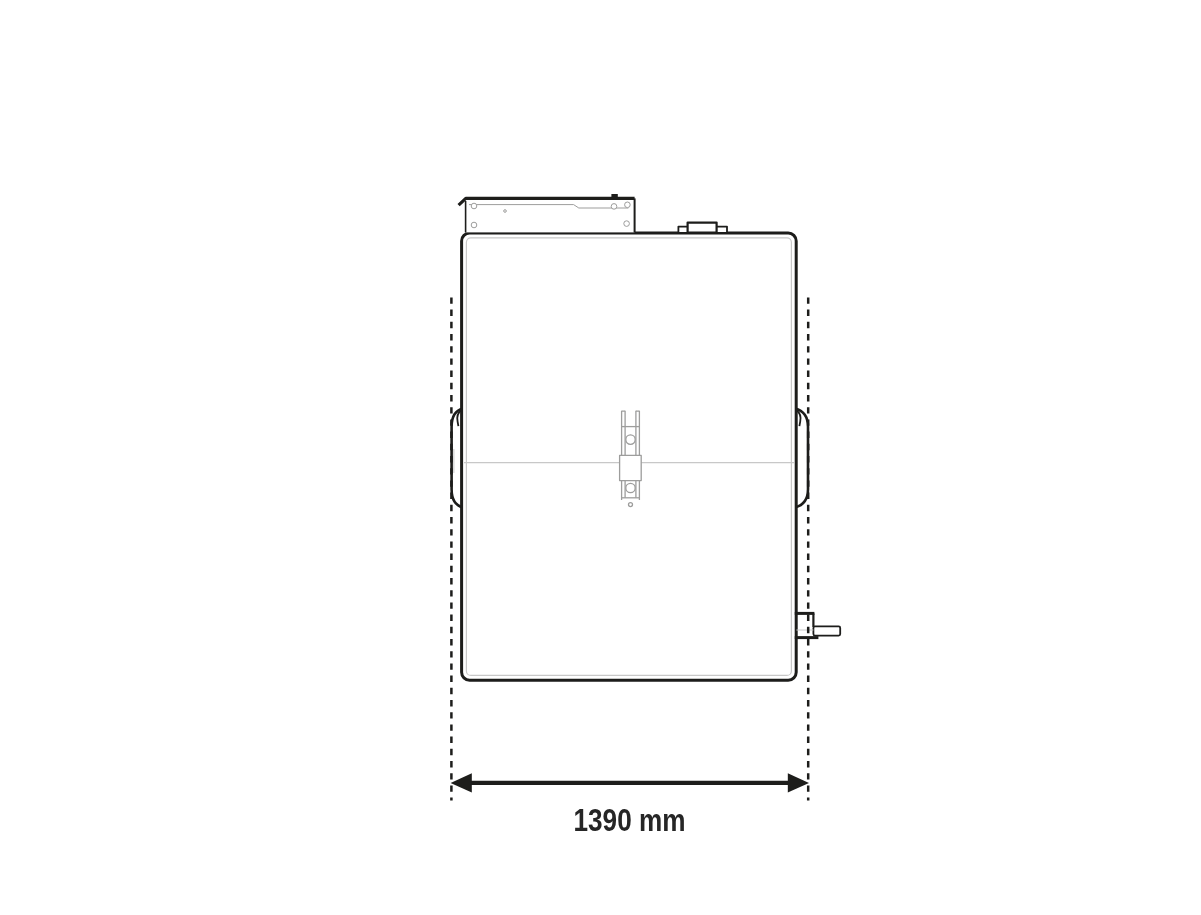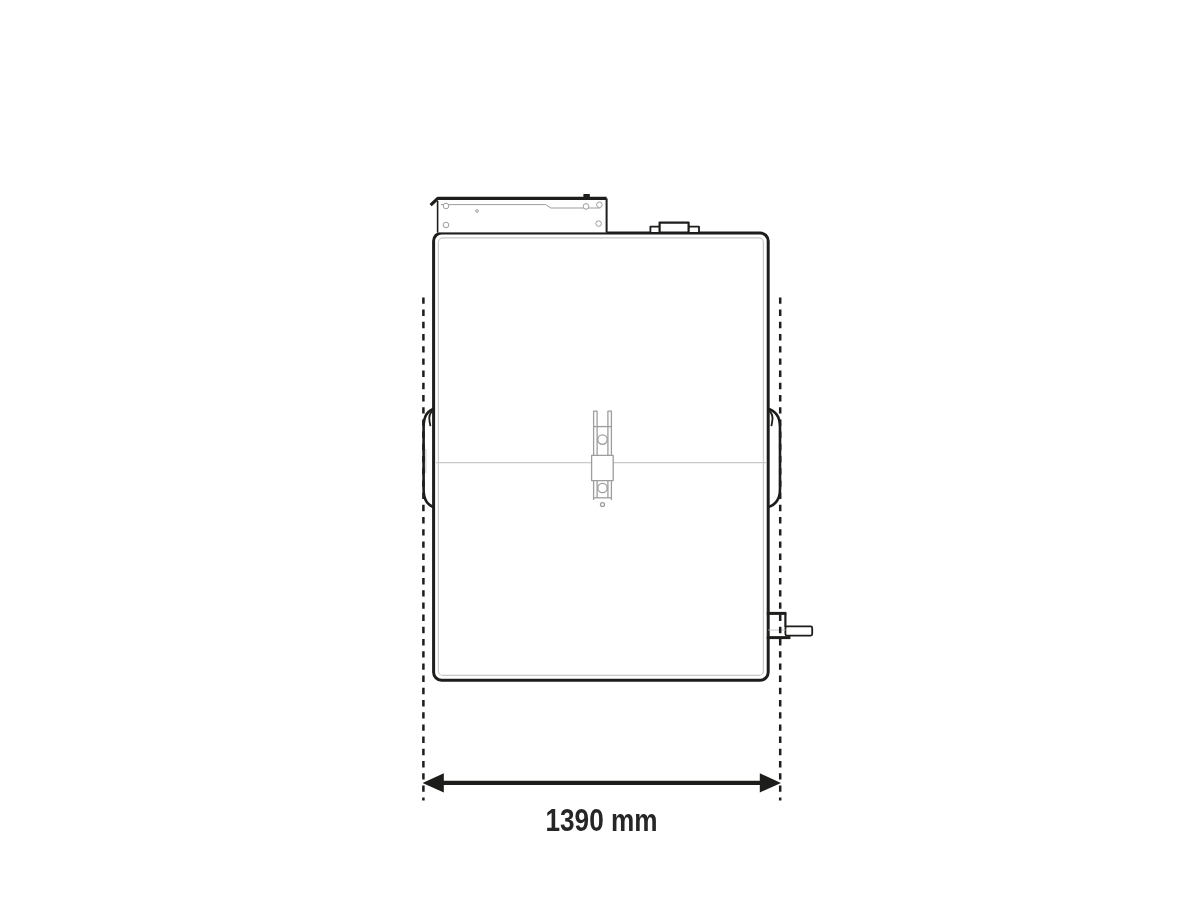--- a/index.html
+++ b/index.html
@@ -2,21 +2,21 @@
 <html><head>
 <meta charset="utf-8">
 <style>
   html,body{margin:0;padding:0;}
   body{
     width:1201px;height:915px;
     background:#ffffff;
     font-family:"Liberation Sans", sans-serif;
     overflow:hidden;
   }
-  .stage{position:relative;width:958px;height:915px;background:#ffffff;}
+  .stage{position:relative;width:958px;height:915px;background:#ffffff;margin-left:28px;}
   svg{display:block;}
   svg text{
     font-family:"Liberation Sans", sans-serif;
     font-weight:bold;
   }
   .thin{stroke:#c8c8c8;}
   .detail{stroke:#9d9d9c;}
 </style>
 </head>
 <body>

